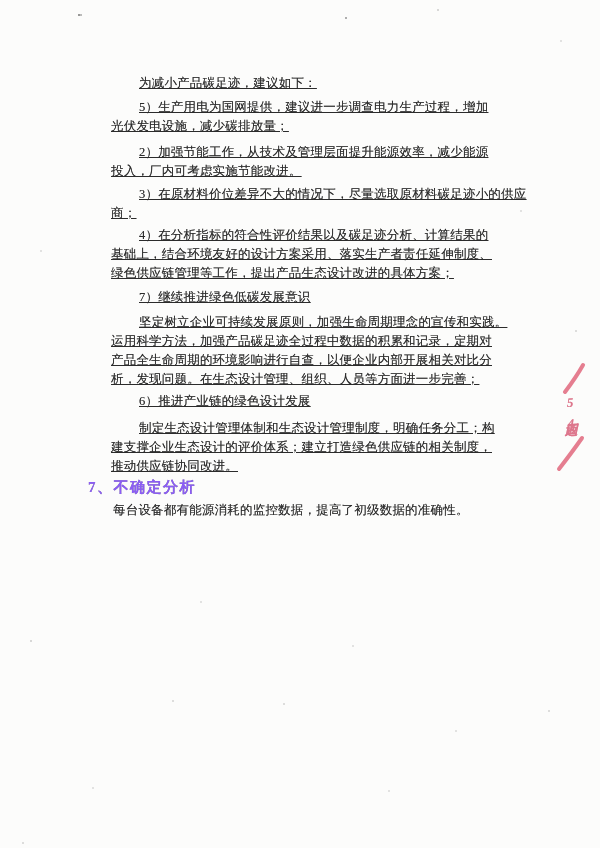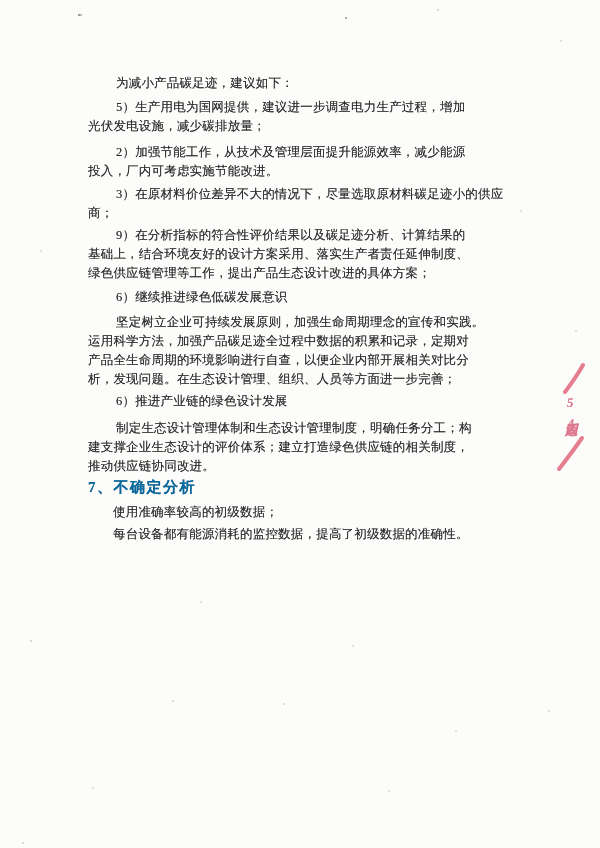--- a/index.html
+++ b/index.html
@@ -40,26 +40,26 @@
   .doc-body {
     position: absolute;
     left: 88px; top: 74px;
     width: 472px;
     font-size: 12.5px;
     line-height: 19px;
     letter-spacing: 0.2px;
     text-shadow: 0 0 0.5px rgba(40,40,40,0.55);
   }
   .block { white-space: pre-line; }
-  .k-indent { text-indent: 28px; }   
+  .k-indent { margin-left: 23px; text-indent: 28px; text-decoration: underline; }   
   .k-para   { margin-left: 0;  text-indent: 25px; }     
   .k-heading {
     margin-left: 0; text-indent: 0;
     font-weight: bold; font-size: 15px; line-height: 22px;
-    letter-spacing: 1.5px; color: #0369a1;
+    letter-spacing: 1.5px; color: #8b5cf6;
   }
   
   .annot {
     position: absolute; left: 548px; top: 362px; width: 44px;
     display: flex; flex-direction: column; align-items: center;
   }
   .annot svg { display: block; }
   .annot-text {
     writing-mode: vertical-rl; text-orientation: upright;
     font-size: 13px; line-height: 16px; letter-spacing: 2px;
@@ -77,34 +77,33 @@
   <div class="specks"></div>
 
   <div class="doc-body">
     <div class="block k-indent" style="margin-top:0">为减小产品碳足迹，建议如下：</div>
     <div class="block k-indent" style="margin-top:5px">5）生产用电为国网提供，建议进一步调查电力生产过程，增加
 光伏发电设施，减少碳排放量；</div>
     <div class="block k-indent" style="margin-top:7px">2）加强节能工作，从技术及管理层面提升能源效率，减少能源
 投入，厂内可考虑实施节能改进。</div>
     <div class="block k-indent" style="margin-top:4px">3）在原材料价位差异不大的情况下，尽量选取原材料碳足迹小的供应
 商；</div>
-    <div class="block k-indent" style="margin-top:3px">9）在分析指标的符合性评价结果以及碳足迹分析、计算结果的
+    <div class="block k-indent" style="margin-top:3px">4）在分析指标的符合性评价结果以及碳足迹分析、计算结果的
 基础上，结合环境友好的设计方案采用、落实生产者责任延伸制度、
 绿色供应链管理等工作，提出产品生态设计改进的具体方案；</div>
-    <div class="block k-indent" style="margin-top:5px">6）继续推进绿色低碳发展意识</div>
+    <div class="block k-indent" style="margin-top:5px">7）继续推进绿色低碳发展意识</div>
     <div class="block k-indent" style="margin-top:6px">坚定树立企业可持续发展原则，加强生命周期理念的宣传和实践。
 运用科学方法，加强产品碳足迹全过程中数据的积累和记录，定期对
 产品全生命周期的环境影响进行自查，以便企业内部开展相关对比分
 析，发现问题。在生态设计管理、组织、人员等方面进一步完善；</div>
     <div class="block k-indent" style="margin-top:3px">6）推进产业链的绿色设计发展</div>
     <div class="block k-indent" style="margin-top:8px">制定生态设计管理体制和生态设计管理制度，明确任务分工；构
 建支撑企业生态设计的评价体系；建立打造绿色供应链的相关制度，
 推动供应链协同改进。</div>
     <div class="block k-heading" style="margin-top:0">7、不确定分析</div>
-    <div class="block k-para" style="margin-top:5px">使用准确率较高的初级数据；</div>
     <div class="block k-para" style="margin-top:3px">每台设备都有能源消耗的监控数据，提高了初级数据的准确性。</div>
   </div>
 
   <div class="annot">
     <svg width="32" height="32" viewBox="0 0 32 32">
       <path d="M11 30 C 17 22, 24 12, 29 3" fill="none" stroke="#e27084" stroke-width="4" stroke-linecap="round" opacity="0.9"></path>
     </svg>
     <div class="annot-text">5返四4</div>
     <svg width="30" height="38" viewBox="0 0 30 38">
       <path d="M4 35 C 11 26, 20 14, 27 4" fill="none" stroke="#e27084" stroke-width="4" stroke-linecap="round" opacity="0.9"></path>

